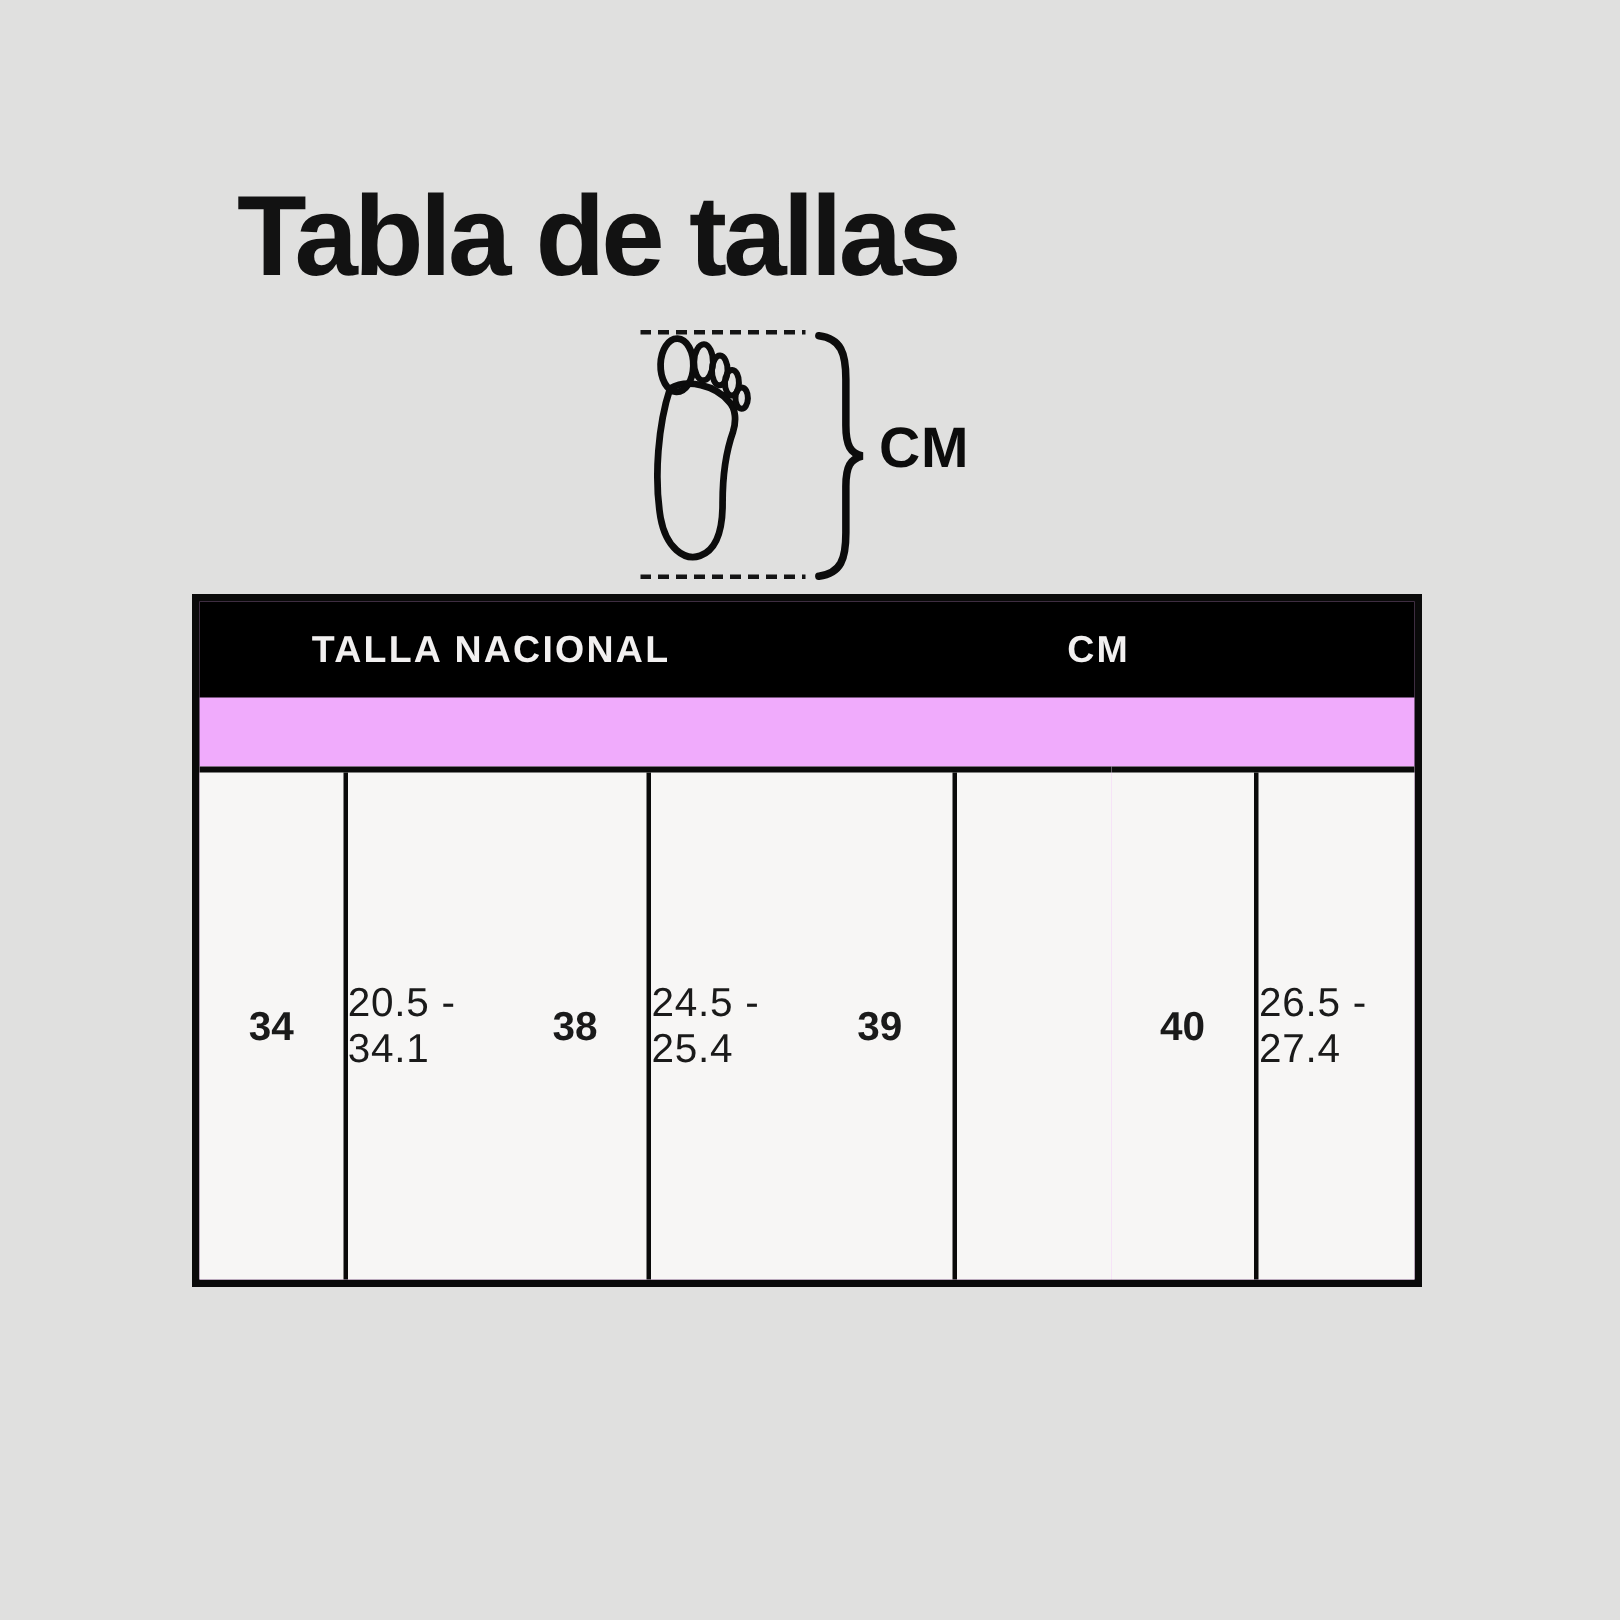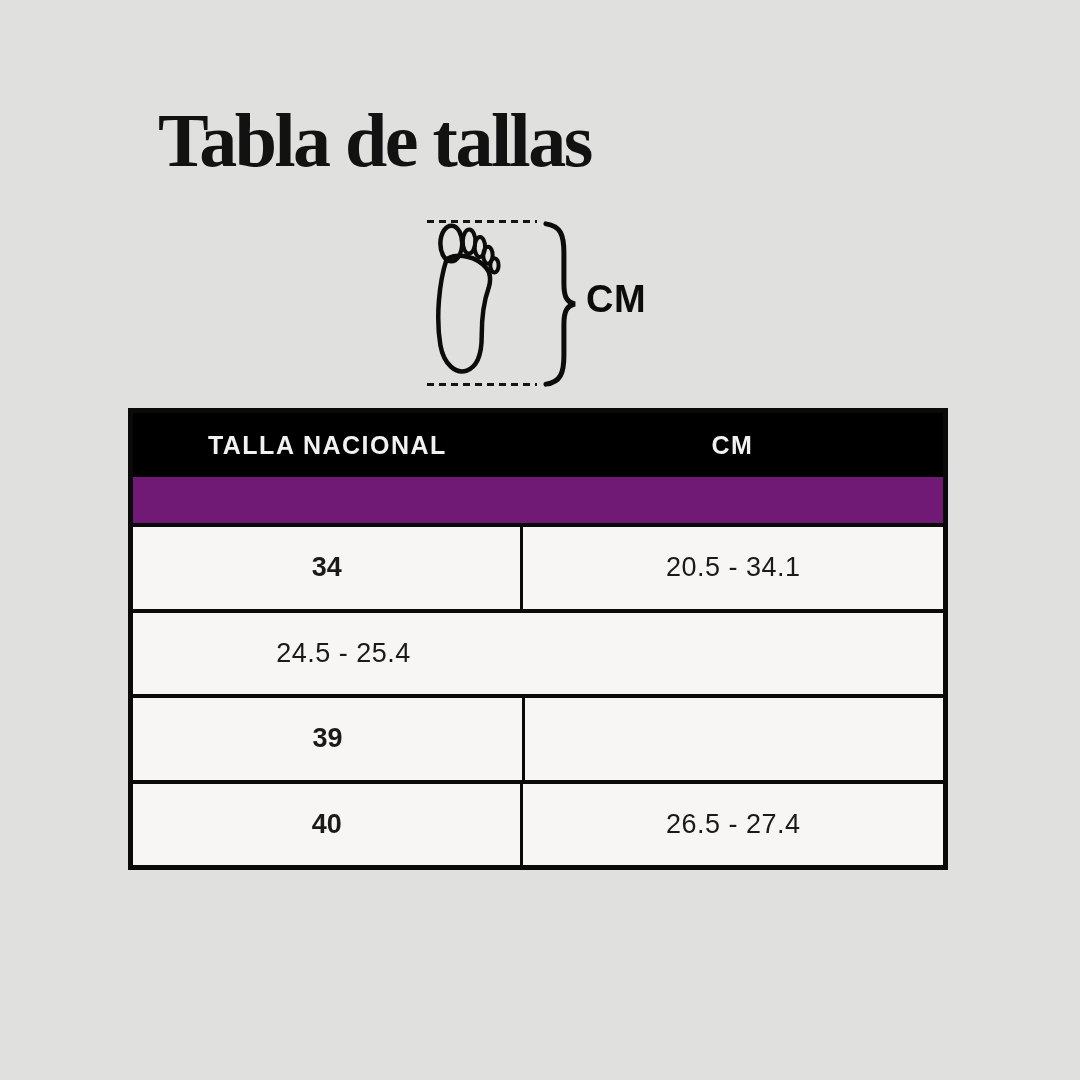--- a/index.html
+++ b/index.html
@@ -7,64 +7,64 @@
     width: 1080px; height: 1080px;
     background: #e0e0df;
     font-family: "Liberation Sans", sans-serif;
     color: #121212;
     overflow: hidden;
   }
   .canvas { position: relative; width: 1080px; height: 1080px; background: #e0e0df; }
 
   
   .title {
-    position: absolute; left: 158px; top: 102px;
+    position: absolute; left: 158px; top: 120px;
     margin: 0;
     font-size: 76px; line-height: 1; font-weight: 700;
-    letter-spacing: -2.5px; color: #121212; font-family: Liberation Serif, serif;
+    letter-spacing: -2.5px; color: #121212;
   }
 
   
   .graphic { position: absolute; left: 424px; top: 214px; width: 270px; height: 184px; }
   .dash-line {
     position: absolute; height: 3px; width: 110px; left: 3px;
     background: repeating-linear-gradient(90deg, #141414 0 7px, transparent 7px 12px);
   }
   .dash-top { top: 6px; }
   .dash-bottom { top: 169px; }
   .foot-svg { position: absolute; left: 4px; top: 9px; width: 78px; height: 156px; }
   .brace-svg { position: absolute; left: 118px; top: 6px; width: 36px; height: 168px; }
   .unit-label {
     position: absolute; left: 162px; top: 64px;
     font-size: 38px; font-weight: 700; letter-spacing: 0.5px; color: #0c0c0c;
   }
 
   
   .size-table {
-    position: absolute; left: 128px; top: 408px;
+    position: absolute; left: 128px; top: 396px;
     width: 820px; height: 462px;
     box-sizing: border-box;
     border: 5px solid #0a0a0a;
     display: flex; flex-direction: column;
-    background: #701a75;
+    background: #f0abfc;
     gap: 46px;
   }
   .thead {
     flex: 0 0 64px;
     background: #000000;
     display: flex; align-items: center;
     color: #f2f0f0;
   }
   .th {
     display: flex; align-items: center; justify-content: center;
     font-size: 25px; font-weight: 700; letter-spacing: 1.5px;
   }
   .th-talla { width: 48%; }
   .th-cm { width: 52%; }
-  .tbody { flex: 1 1 auto; display: flex; flex-direction: column; }
+  .tbody { flex: 1 1 auto; display: flex; flex-direction: row; }
   .tr {
     flex: 1 1 0;
     display: flex;
     background: #f7f6f5;
     border-top: 4px solid #0a0a0a;
   }
   .td {
     display: flex; align-items: center; justify-content: center;
     font-size: 27px; color: #1a1a1a;
   }
@@ -107,20 +107,21 @@
       <div class="th th-talla">TALLA NACIONAL</div>
       <div class="th th-cm">CM</div>
     </div>
     <div class="tbody">
 
     <div class="tr">
           <div class="td td-talla">34</div>
           <div class="td td-cm">20.5 - 34.1</div>
         </div>
         <div class="tr">
+          <div class="td td-talla">38</div>
           <div class="td td-cm">24.5 - 25.4</div>
         </div>
         <div class="tr">
           <div class="td td-talla">39</div>
         </div>
         <div class="tr">
           <div class="td td-talla">40</div>
           <div class="td td-cm">26.5 - 27.4</div>
         </div>
       </div>

